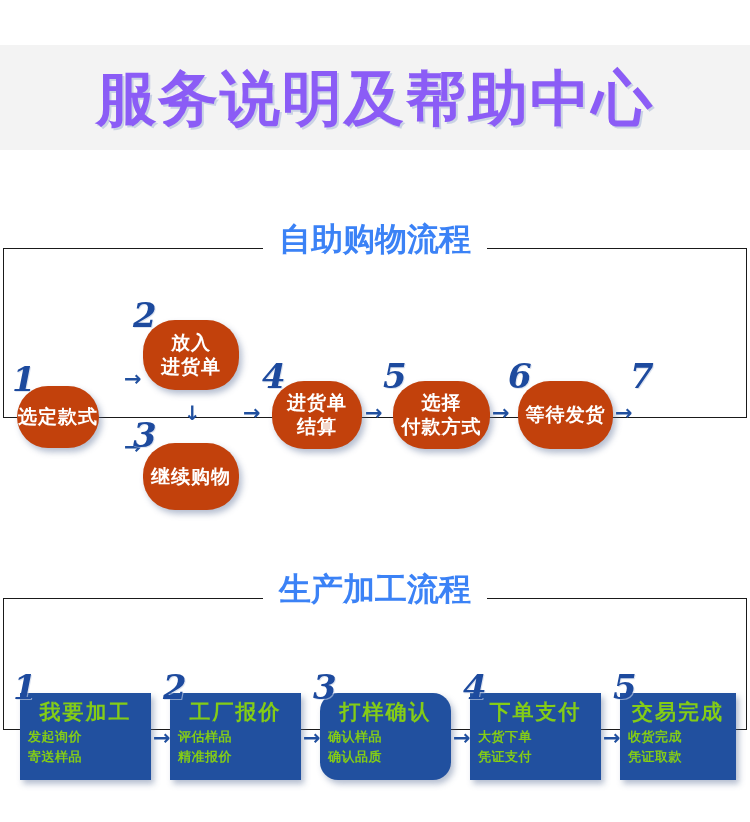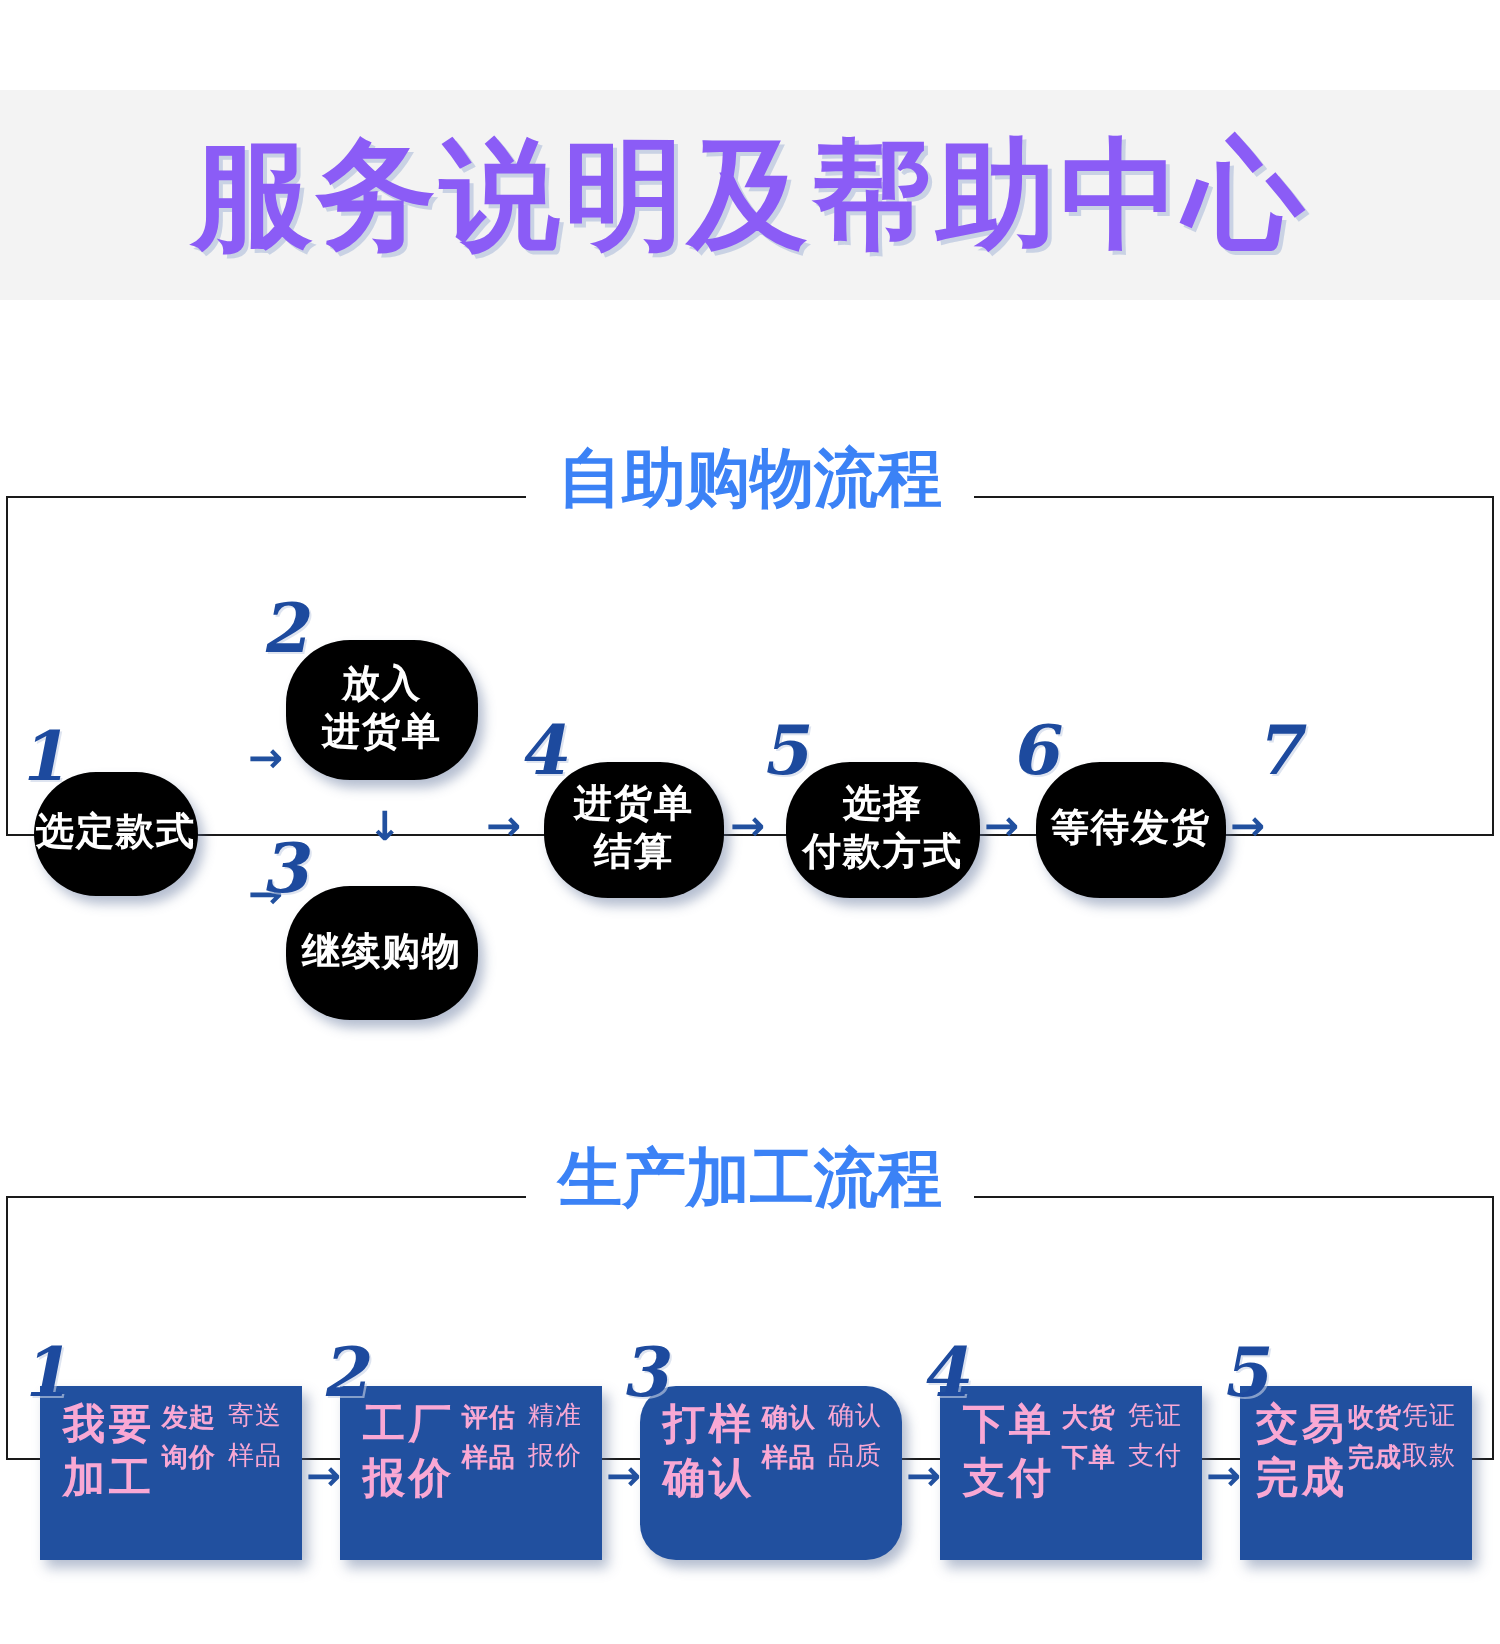--- a/index.html
+++ b/index.html
@@ -44,21 +44,21 @@
   #section1 { top: 248px; height: 170px; }
   #section1 .sec-border::before { left: 0; width: 270px; }
   #section1 .sec-border::after  { right: 0; width: 270px; }
   #section2 { top: 598px; height: 132px; }
   #section2 .sec-border::before { left: 0; width: 270px; }
   #section2 .sec-border::after  { right: 0; width: 270px; }
 
   
   .fbox {
     position: absolute;
-    background: #000000;
+    background: #c2410c;
     color: #ffffff;
     box-shadow: 3px 4px 6px rgba(90,110,150,0.45);
     display: flex; flex-direction: column;
     align-items: center; justify-content: center;
     text-align: center;
     z-index: 5;
     border-radius: 32px;
   }
   .fbox .fb-line {
     font-size: 19px; font-weight: bold; line-height: 1.25;
@@ -72,36 +72,36 @@
     text-shadow: 1px 1px 0 rgba(200,210,230,0.6);
   }
   .arrow {
     position: absolute; z-index: 6;
     color: #21509f; font-size: 21px; line-height: 1; font-weight: bold;
   }
 
   
   .bbox {
     position: absolute;
-    background: #21509f; color: #f9a8d4;
+    background: #21509f; color: #84cc16;
     box-shadow: 3px 4px 6px rgba(90,110,150,0.45);
     z-index: 5;
     padding: 6px 8px 8px 8px;
-    display: flex; flex-direction: row; justify-content: flex-start;
+    display: flex; flex-direction: column; justify-content: flex-start;
   }
   .bbox .bb-title {
     font-size: 21px; font-weight: bold; letter-spacing: 2px;
     text-align: center; line-height: 1.3;
   }
   .bbox .bb-sub1 {
     font-size: 13px; font-weight: bold; text-align: left;
     line-height: 1.5; letter-spacing: 0.5px; margin-top: 1px;
   }
   .bbox .bb-sub2 {
-    font-size: 13px; font-weight: normal; text-align: center;
+    font-size: 13px; font-weight: bold; text-align: left;
     line-height: 1.5; letter-spacing: 0.5px;
   }
 </style>
 </head>
 <body>
 
 <div id="page">
 
   <div class="header-band">
     <div class="header-title">服务说明及帮助中心</div>

